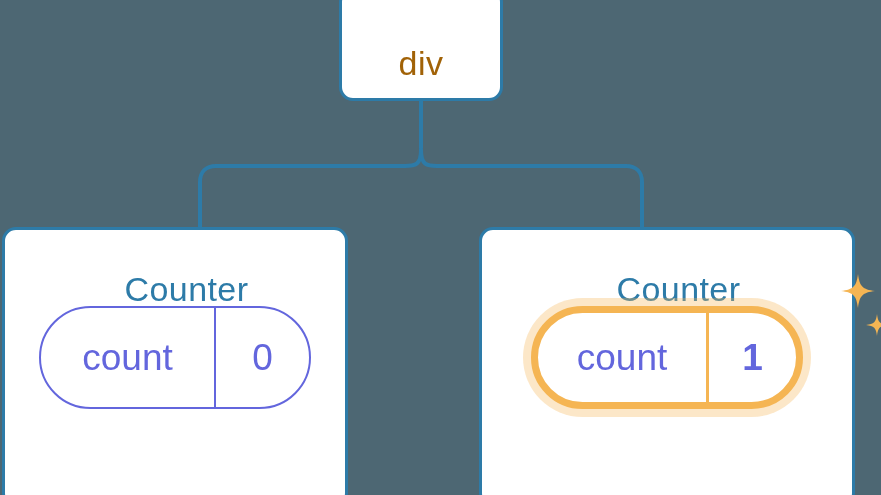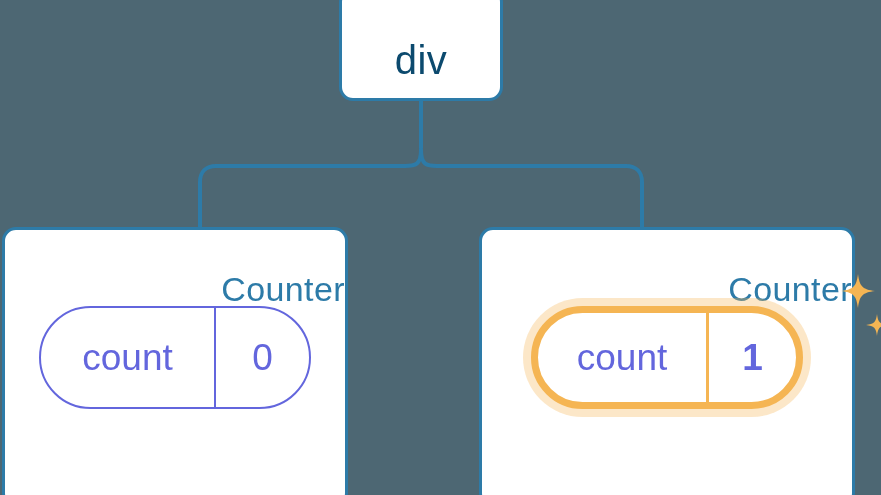--- a/index.html
+++ b/index.html
@@ -43,22 +43,22 @@
     left: 339px;
     top: -12px;
     width: 164px;
     height: 113px;
     display: flex;
     align-items: flex-end;
     justify-content: center;
     padding-bottom: 18px;
   }
   .root-label {
-    font-size: 40px;
-    color: #0c4a6e;
+    font-size: 34px;
+    color: #a16207;
     letter-spacing: 0.5px;
     line-height: 1;
   }
 
   
   .counter-card {
     top: 227px;
     height: 280px;
     padding-top: 42px;
     box-sizing: border-box;
@@ -66,21 +66,21 @@
   #node-counter-left {
     left: 2px;
     width: 346px;
   }
   #node-counter-right {
     left: 479px;
     width: 376px;
   }
 
   .counter-title {
-    text-align: right;
+    text-align: center;
     font-size: 34px;
     color: #2d7ba8;
     letter-spacing: 0.4px;
     line-height: 1;
     margin: 0;
     padding-left: 23px;
   }
 
   
   .pill-wrap {

